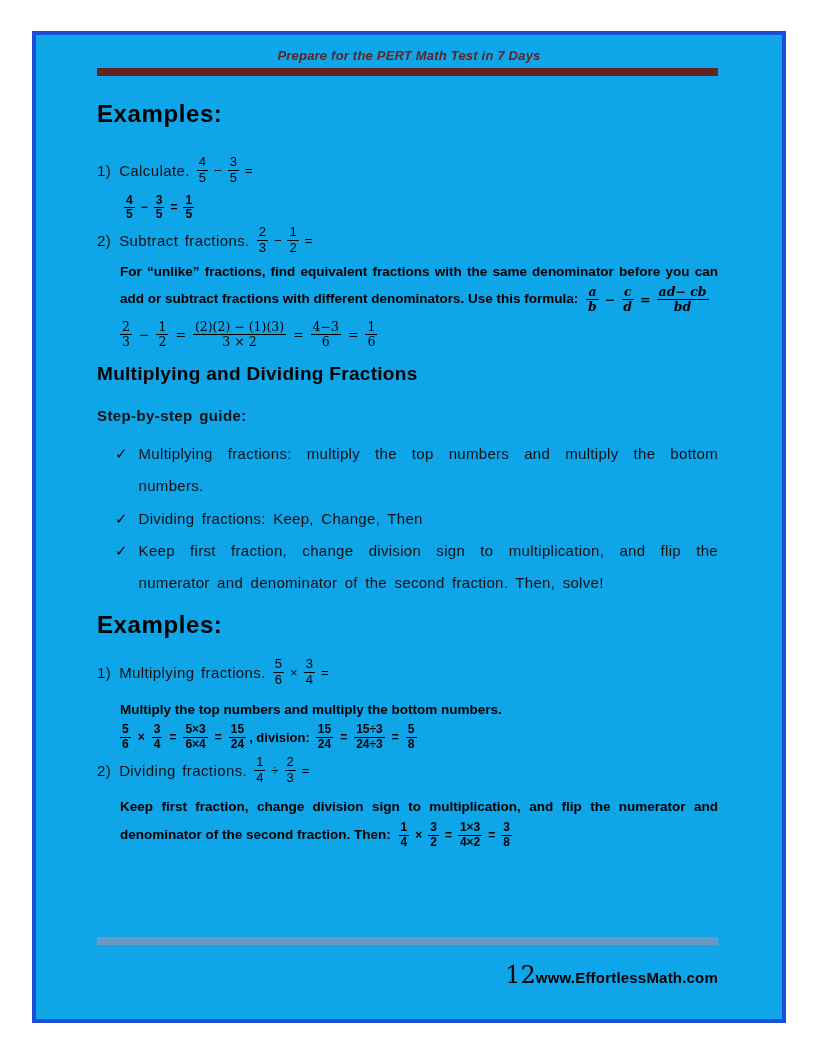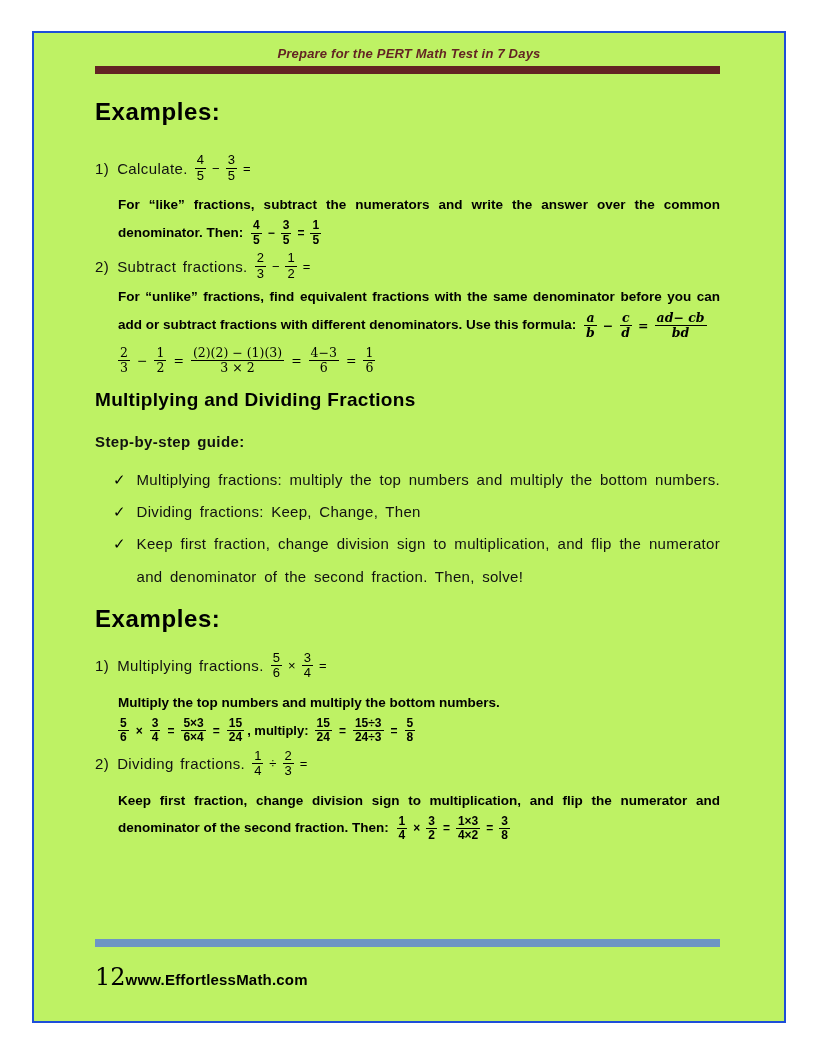--- a/index.html
+++ b/index.html
@@ -1,18 +1,18 @@
 <!DOCTYPE html>
 <html style="--maroon: #632423; --blue: #6d96c5;"><head>
 <meta charset="utf-8">
 <style>
   html,body{margin:0;padding:0;background:#ffffff;}
   body{width:816px;height:1056px;font-family:"Liberation Sans",sans-serif;color:#000;position:relative;overflow:hidden;}
   .page{position:absolute;left:0;top:0;width:816px;height:1056px;background:#fff;}
-  .border-box{position:absolute;left:32px;top:31px;width:754px;height:992px;border:2px solid #1d4ed8;box-sizing:border-box;background:#bef264;}
+  .border-box{position:absolute;left:32px;top:31px;width:754px;height:992px;border:4px solid #1d4ed8;box-sizing:border-box;background:#0ea5e9;}
   .header-title{margin-top:13px;text-align:center;font-size:13px;font-weight:bold;font-style:italic;color:var(--maroon,#632423);letter-spacing:.2px;}
   .maroon-bar{margin:5px 64px 0 61px;height:8px;background:var(--maroon,#632423);}
   .content{padding:0 64px 0 61px;}
   .h-comic{font-size:24px;font-weight:bold;letter-spacing:.6px;margin:24px 0 0 0;}
   .h-section{font-size:19px;font-weight:bold;letter-spacing:.3px;margin:14px 0 0 0;}
   .h-guide{font-size:15px;font-weight:bold;letter-spacing:.5px;margin:22px 0 14px 0;}
   .comic{letter-spacing:.4px;word-spacing:2px;color:#111;}
   .ex-line{display:flex;align-items:center;margin-top:27px;font-size:15px;}
   .ex-line.tight{margin-top:4px;}
   .ex-num{margin-right:8px;}
@@ -29,21 +29,21 @@
   .expl{font-weight:bold;font-size:13.5px;line-height:2.05;text-align:justify;margin:8px 0 0 23px;}
   .expl .eq{margin-left:4px;}
   .standalone-eq{margin:6px 0 0 23px;display:flex;align-items:center;gap:6px;}
   .mid-text{font-weight:bold;font-size:13px;font-family:"Liberation Sans",sans-serif;margin-left:-3px;}
   .bullets{margin:12px 0 0 18px;}
   .bullet{display:flex;gap:11px;font-size:15px;line-height:2.15;}
   .bullet .check{flex:0 0 auto;}
   .btext{text-align:justify;letter-spacing:.3px;word-spacing:3px;color:#111;}
   .footer{position:absolute;left:61px;right:64px;bottom:30px;}
   .blue-bar{height:8px;background:var(--blue,#6d96c5);}
-  .footer-row{display:flex;justify-content:flex-start;align-items:baseline;margin-top:16px;}
+  .footer-row{display:flex;justify-content:flex-end;align-items:baseline;margin-top:16px;}
   .page-num{font-family:"DejaVu Serif",serif;font-size:24px;}
   .site{font-weight:bold;font-size:15px;letter-spacing:.2px;}
 </style>
 </head>
 <body>
 
 <div class="page">
   <div class="border-box">
 
     <div class="header-title">Prepare for the PERT Math Test in 7 Days</div>
@@ -63,21 +63,21 @@
             </span>
           <span class="op">−</span>
           <span class="frac">
               <span class="fn">3</span>
               <span class="fd">5</span>
             </span>
           <span class="op">=</span>
         </span>
       </div>
 
-      <p class="expl"><span>For “like” fractions, subtract the numerators and write the answer over the common denominator. Then:</span>
+      <p class="expl">
         <span class="eq eq-bold">
           <span class="frac">
               <span class="fn">4</span>
               <span class="fd">5</span>
             </span>
           <span class="op">−</span>
           <span class="frac">
               <span class="fn">3</span>
               <span class="fd">5</span>
             </span>
@@ -205,21 +205,21 @@
         <span class="op">=</span>
         <span class="frac">
             <span class="fn">5×3</span>
             <span class="fd">6×4</span>
           </span>
         <span class="op">=</span>
         <span class="frac">
             <span class="fn">15</span>
             <span class="fd">24</span>
           </span>
-        <span class="mid-text">, multiply:</span>
+        <span class="mid-text">, division:</span>
         <span class="frac">
             <span class="fn">15</span>
             <span class="fd">24</span>
           </span>
         <span class="op">=</span>
         <span class="frac">
             <span class="fn">15÷3</span>
             <span class="fd">24÷3</span>
           </span>
         <span class="op">=</span>

